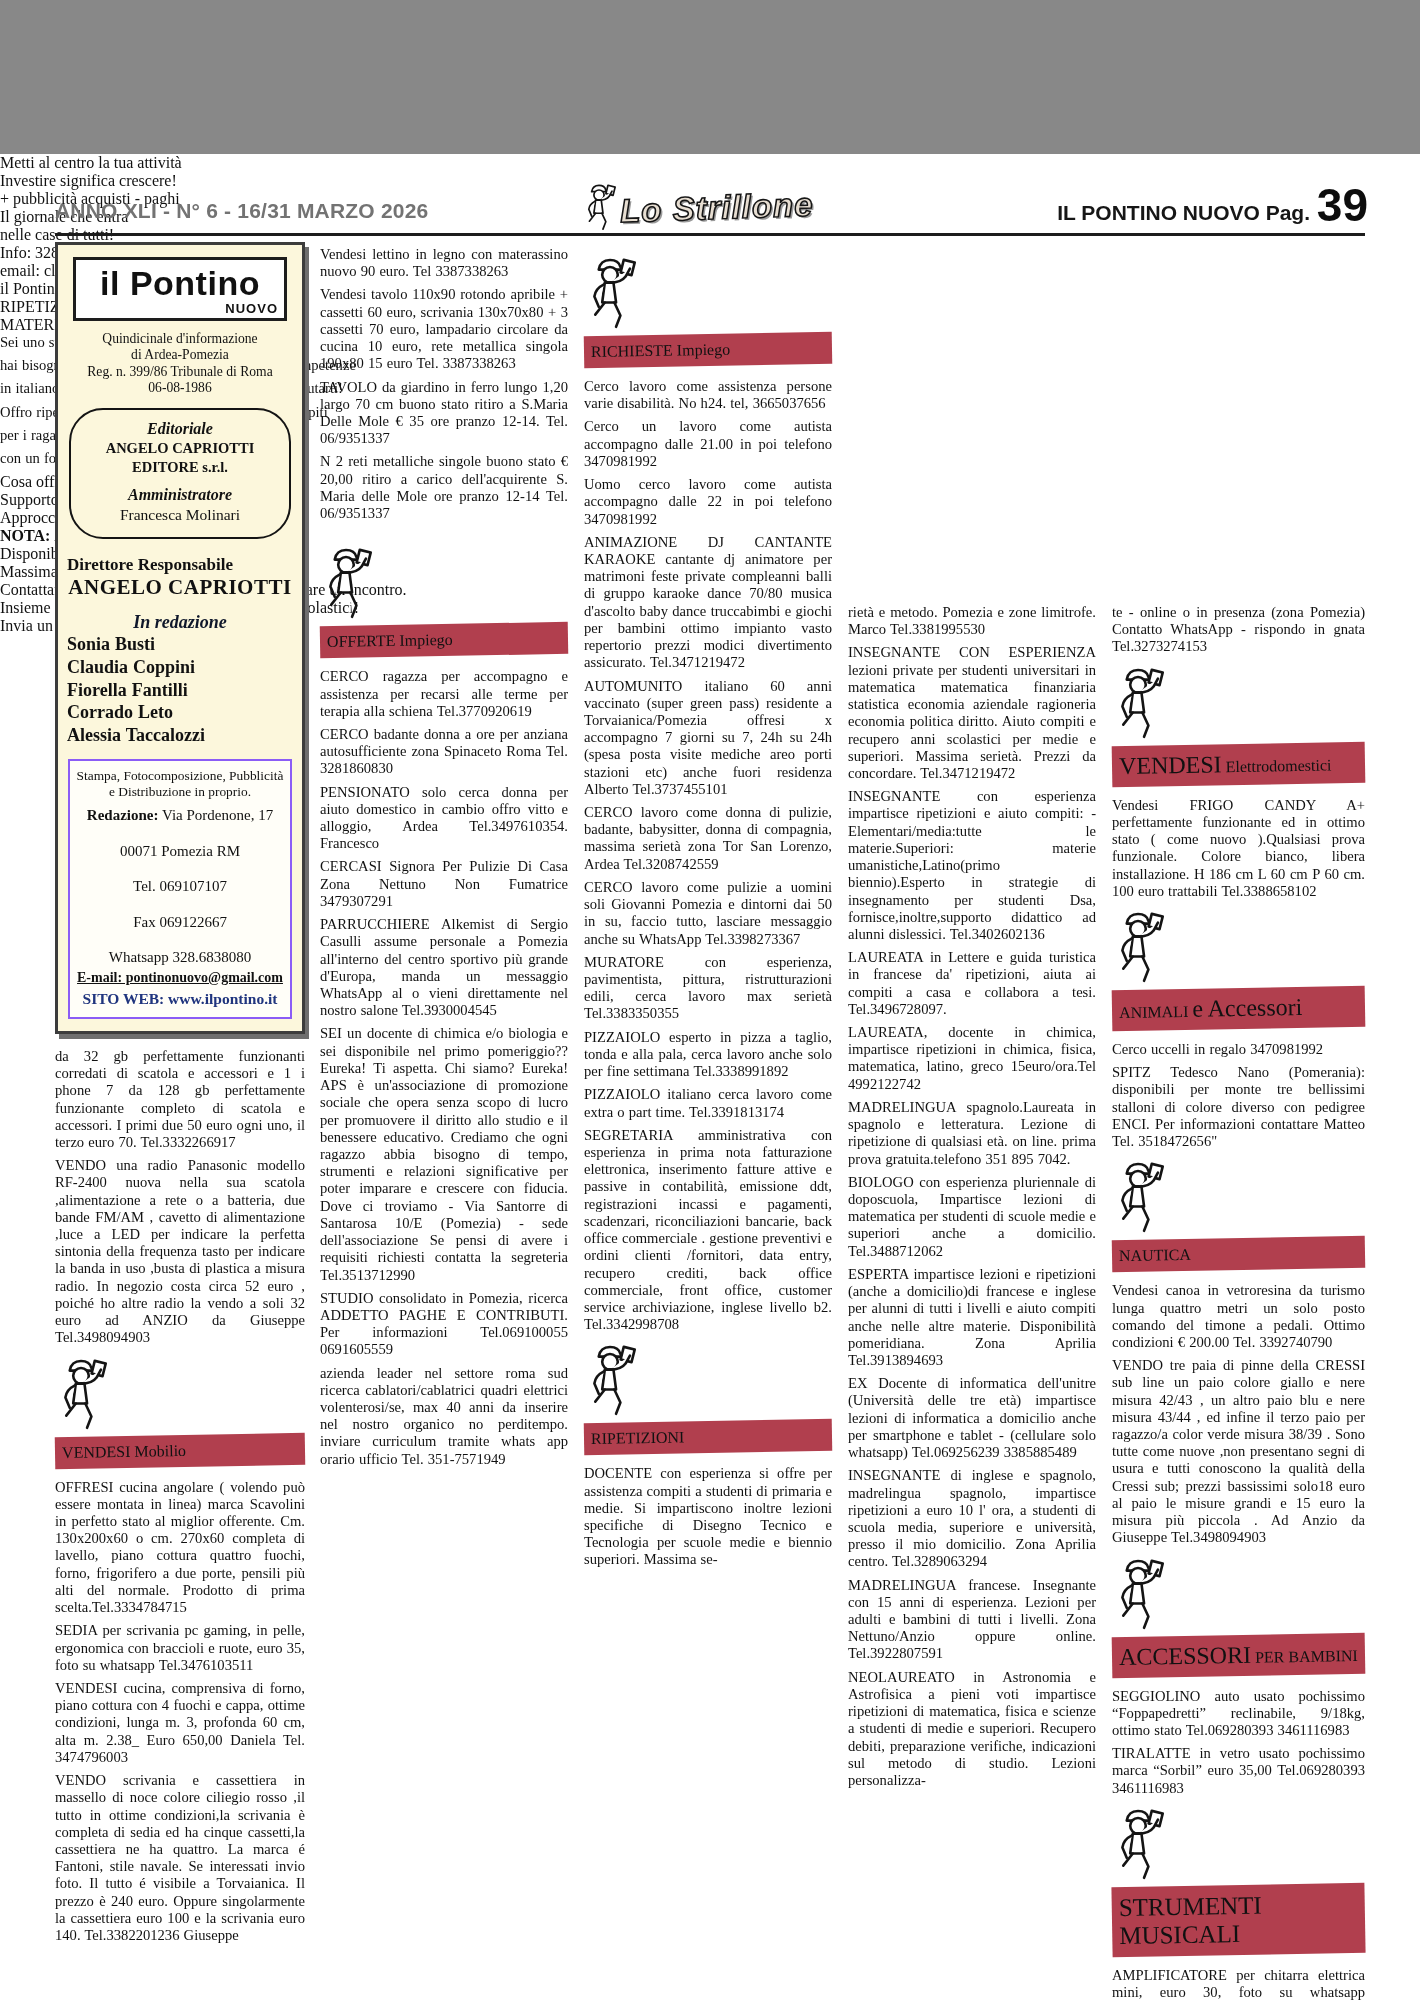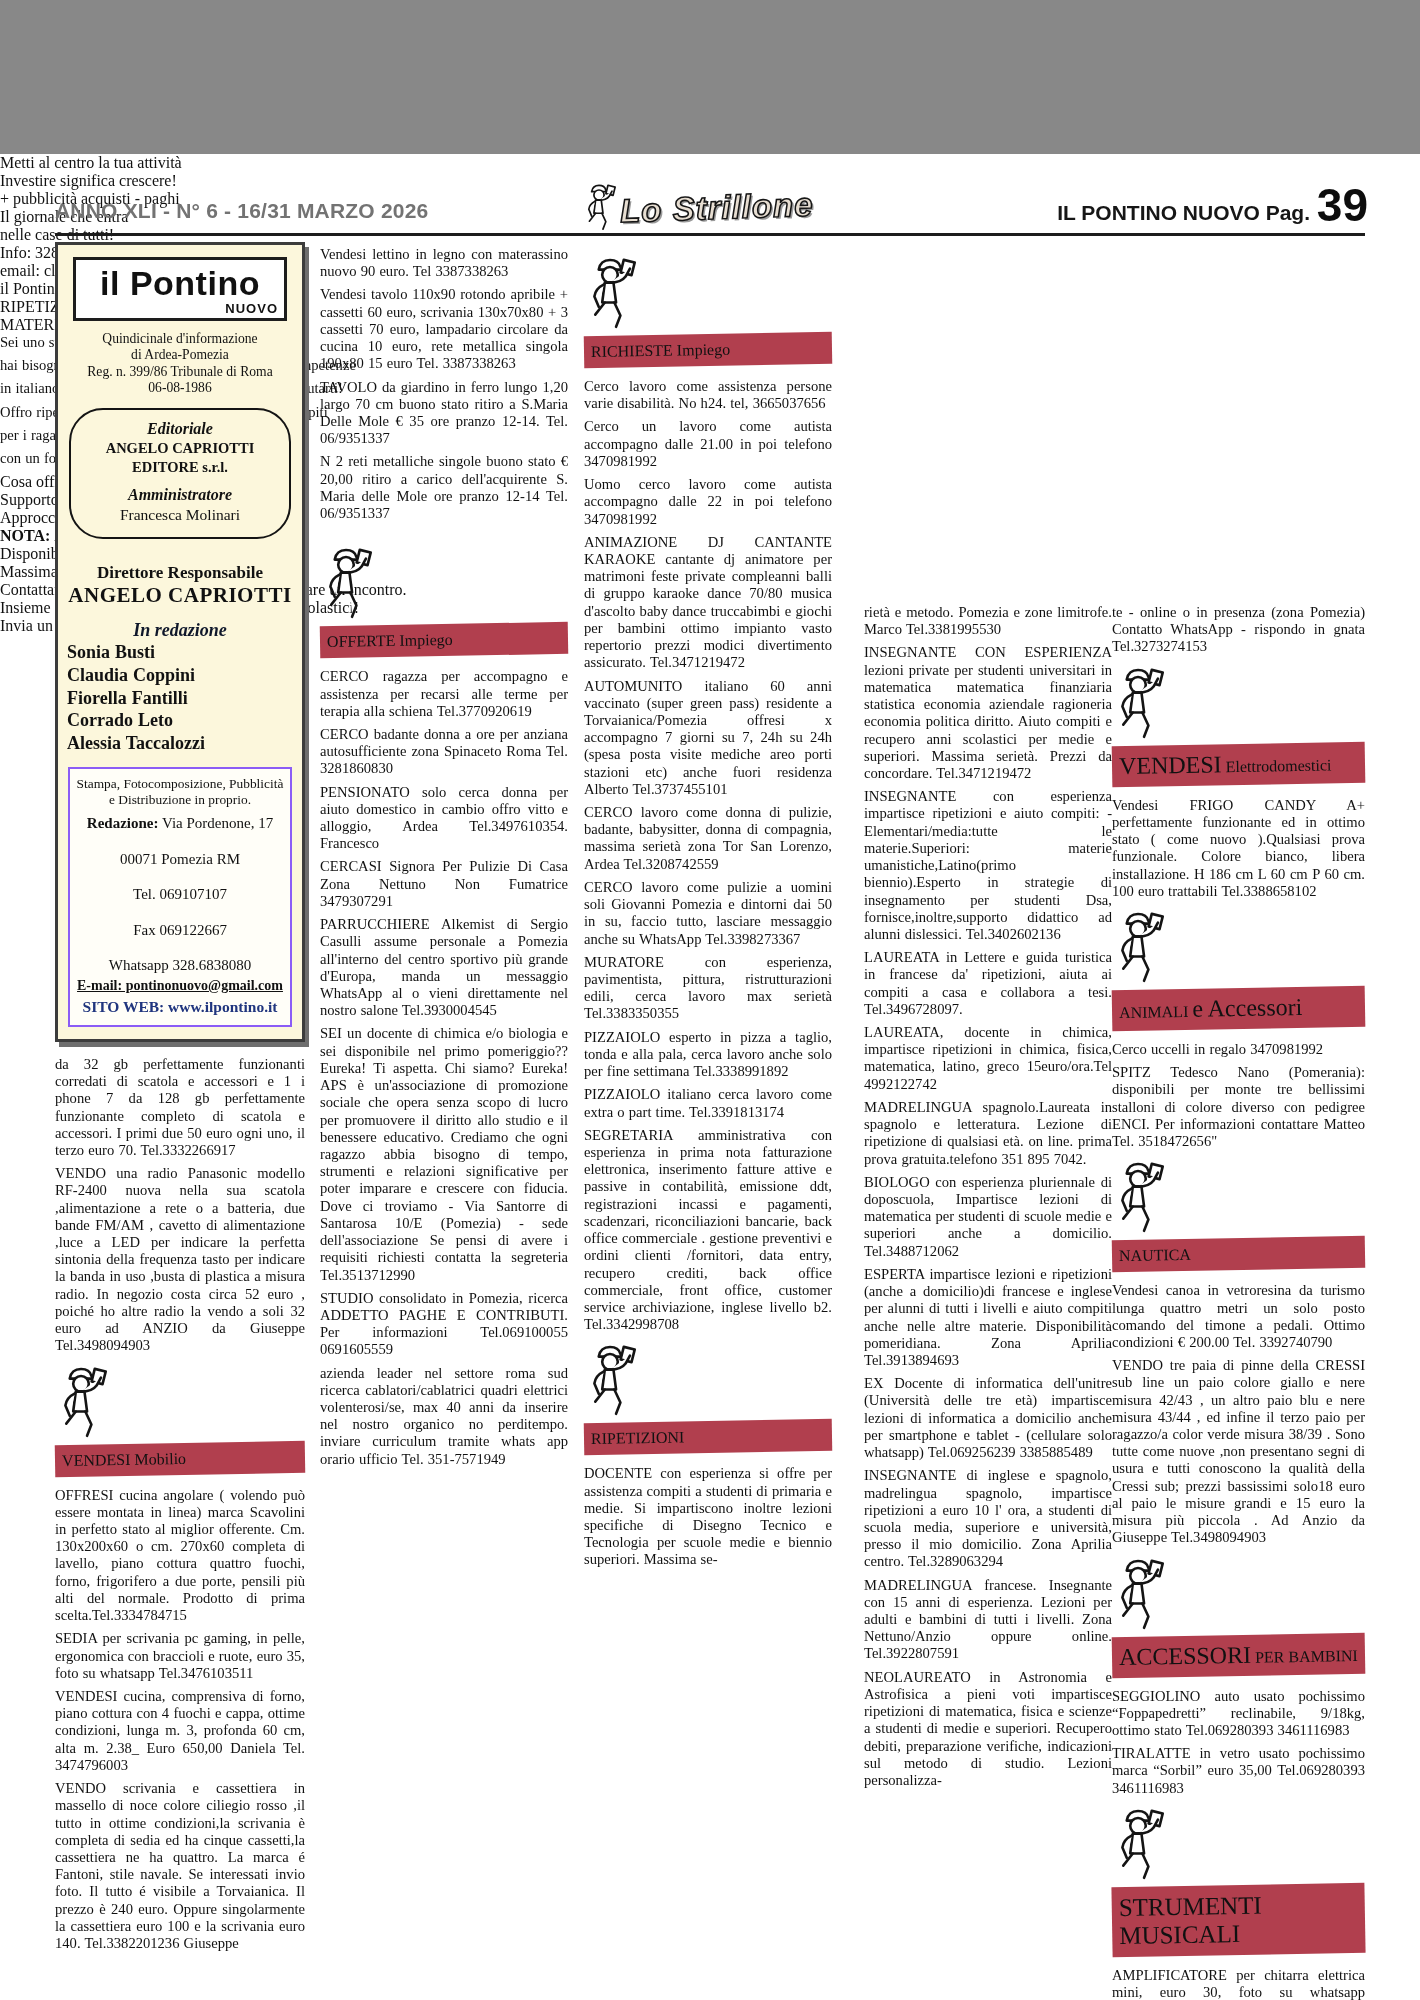--- a/index.html
+++ b/index.html
@@ -12,34 +12,34 @@
   #header-rule{position:absolute;left:55px;right:55px;top:79px;height:3px;background:#1c1c1c;}
   #logo{position:absolute;left:582px;top:22px;width:260px;height:62px;display:flex;align-items:center;gap:4px;}
   #logo .logo-text{font:900 italic 33px/1 "Liberation Sans",sans-serif;color:#e7ded2;
       -webkit-text-stroke:1.6px #161616;text-shadow:2px 2px 0 #9a9a9a;transform:rotate(-2deg);letter-spacing:1px;white-space:nowrap;}
   .newsboy-svg{flex:0 0 auto;}
   
   .col{position:absolute;}
   #col1{left:55px;top:88px;width:250px;}
   #col2{left:320px;top:92px;width:248px;}
   #col3{left:584px;top:86px;width:248px;}
-  #col4{left:848px;top:450px;width:248px;margin-left:16px;}
+  #col4{left:848px;top:450px;width:248px;}
   #col5{left:1112px;top:450px;width:253px;}
   .ad{font:14.6px/1.18 "Liberation Serif","DejaVu Serif",serif;text-align:justify;margin:0 0 6px;word-spacing:.5px;}
   
   #masthead{background:#fcf7dc;border:3px solid #3c3c3c;box-shadow:4px 5px 0 #6e6e6e;padding:10px 9px 12px;margin-bottom:14px;}
   #masthead-title-box{background:#fff;border:3px solid #1d1d1d;margin:2px 6px 10px;padding:6px 6px 3px;text-align:center;}
   #masthead-title{font:800 34px/1 "Liberation Sans",sans-serif;letter-spacing:.5px;}
   #masthead-nuovo{display:block;text-align:right;font:800 13px/1 "Liberation Sans",sans-serif;letter-spacing:1px;margin-top:2px;}
   .mast-sub{font:13.6px/1.2 "Liberation Serif",serif;text-align:center;}
   #editorial-box{border:2.5px solid #141414;border-radius:34px;margin:12px 2px 4px;padding:9px 4px 12px;text-align:center;}
   .ed-label{font:bold italic 16px/1.25 "Liberation Serif",serif;}
   .ed-name{font:bold 14.5px/1.3 "Liberation Serif",serif;}
   .ed-name2{font:15.5px/1.3 "Liberation Serif",serif;}
-  #direttore-label{font:bold 17px/1.2 "Liberation Serif",serif;text-align:center;margin-top:24px;}
+  #direttore-label{font:bold 17px/1.2 "Liberation Serif",serif;margin-top:16px;}
   #direttore-name{font:bold 21px/1.15 "Liberation Serif",serif;text-align:center;letter-spacing:.5px;}
   #inredazione-label{font:bold italic 18px/1.2 "Liberation Serif",serif;color:#0f172a;text-align:center;margin-top:12px;}
   #redazione-names .ad{font:bold 18px/1.26 "Liberation Serif",serif;margin:0;}
   #info-box{background:#fffef8;border:2px solid #8b5cf6;margin:12px 1px 0;padding:7px 4px;text-align:center;}
   .stampa-line{font:13.4px/1.25 "Liberation Serif",serif;}
   .red-line{font:15px/1.3 "Liberation Serif",serif;margin-top:16px;}
   .red-line b{font-weight:bold;}
   #email-line{font:bold 14px/1.4 "Liberation Serif",serif;text-decoration:underline;}
   #sito-line{font:bold 15.5px/1.4 "Liberation Serif",serif;color:#20357e;margin-top:1px;}
   

